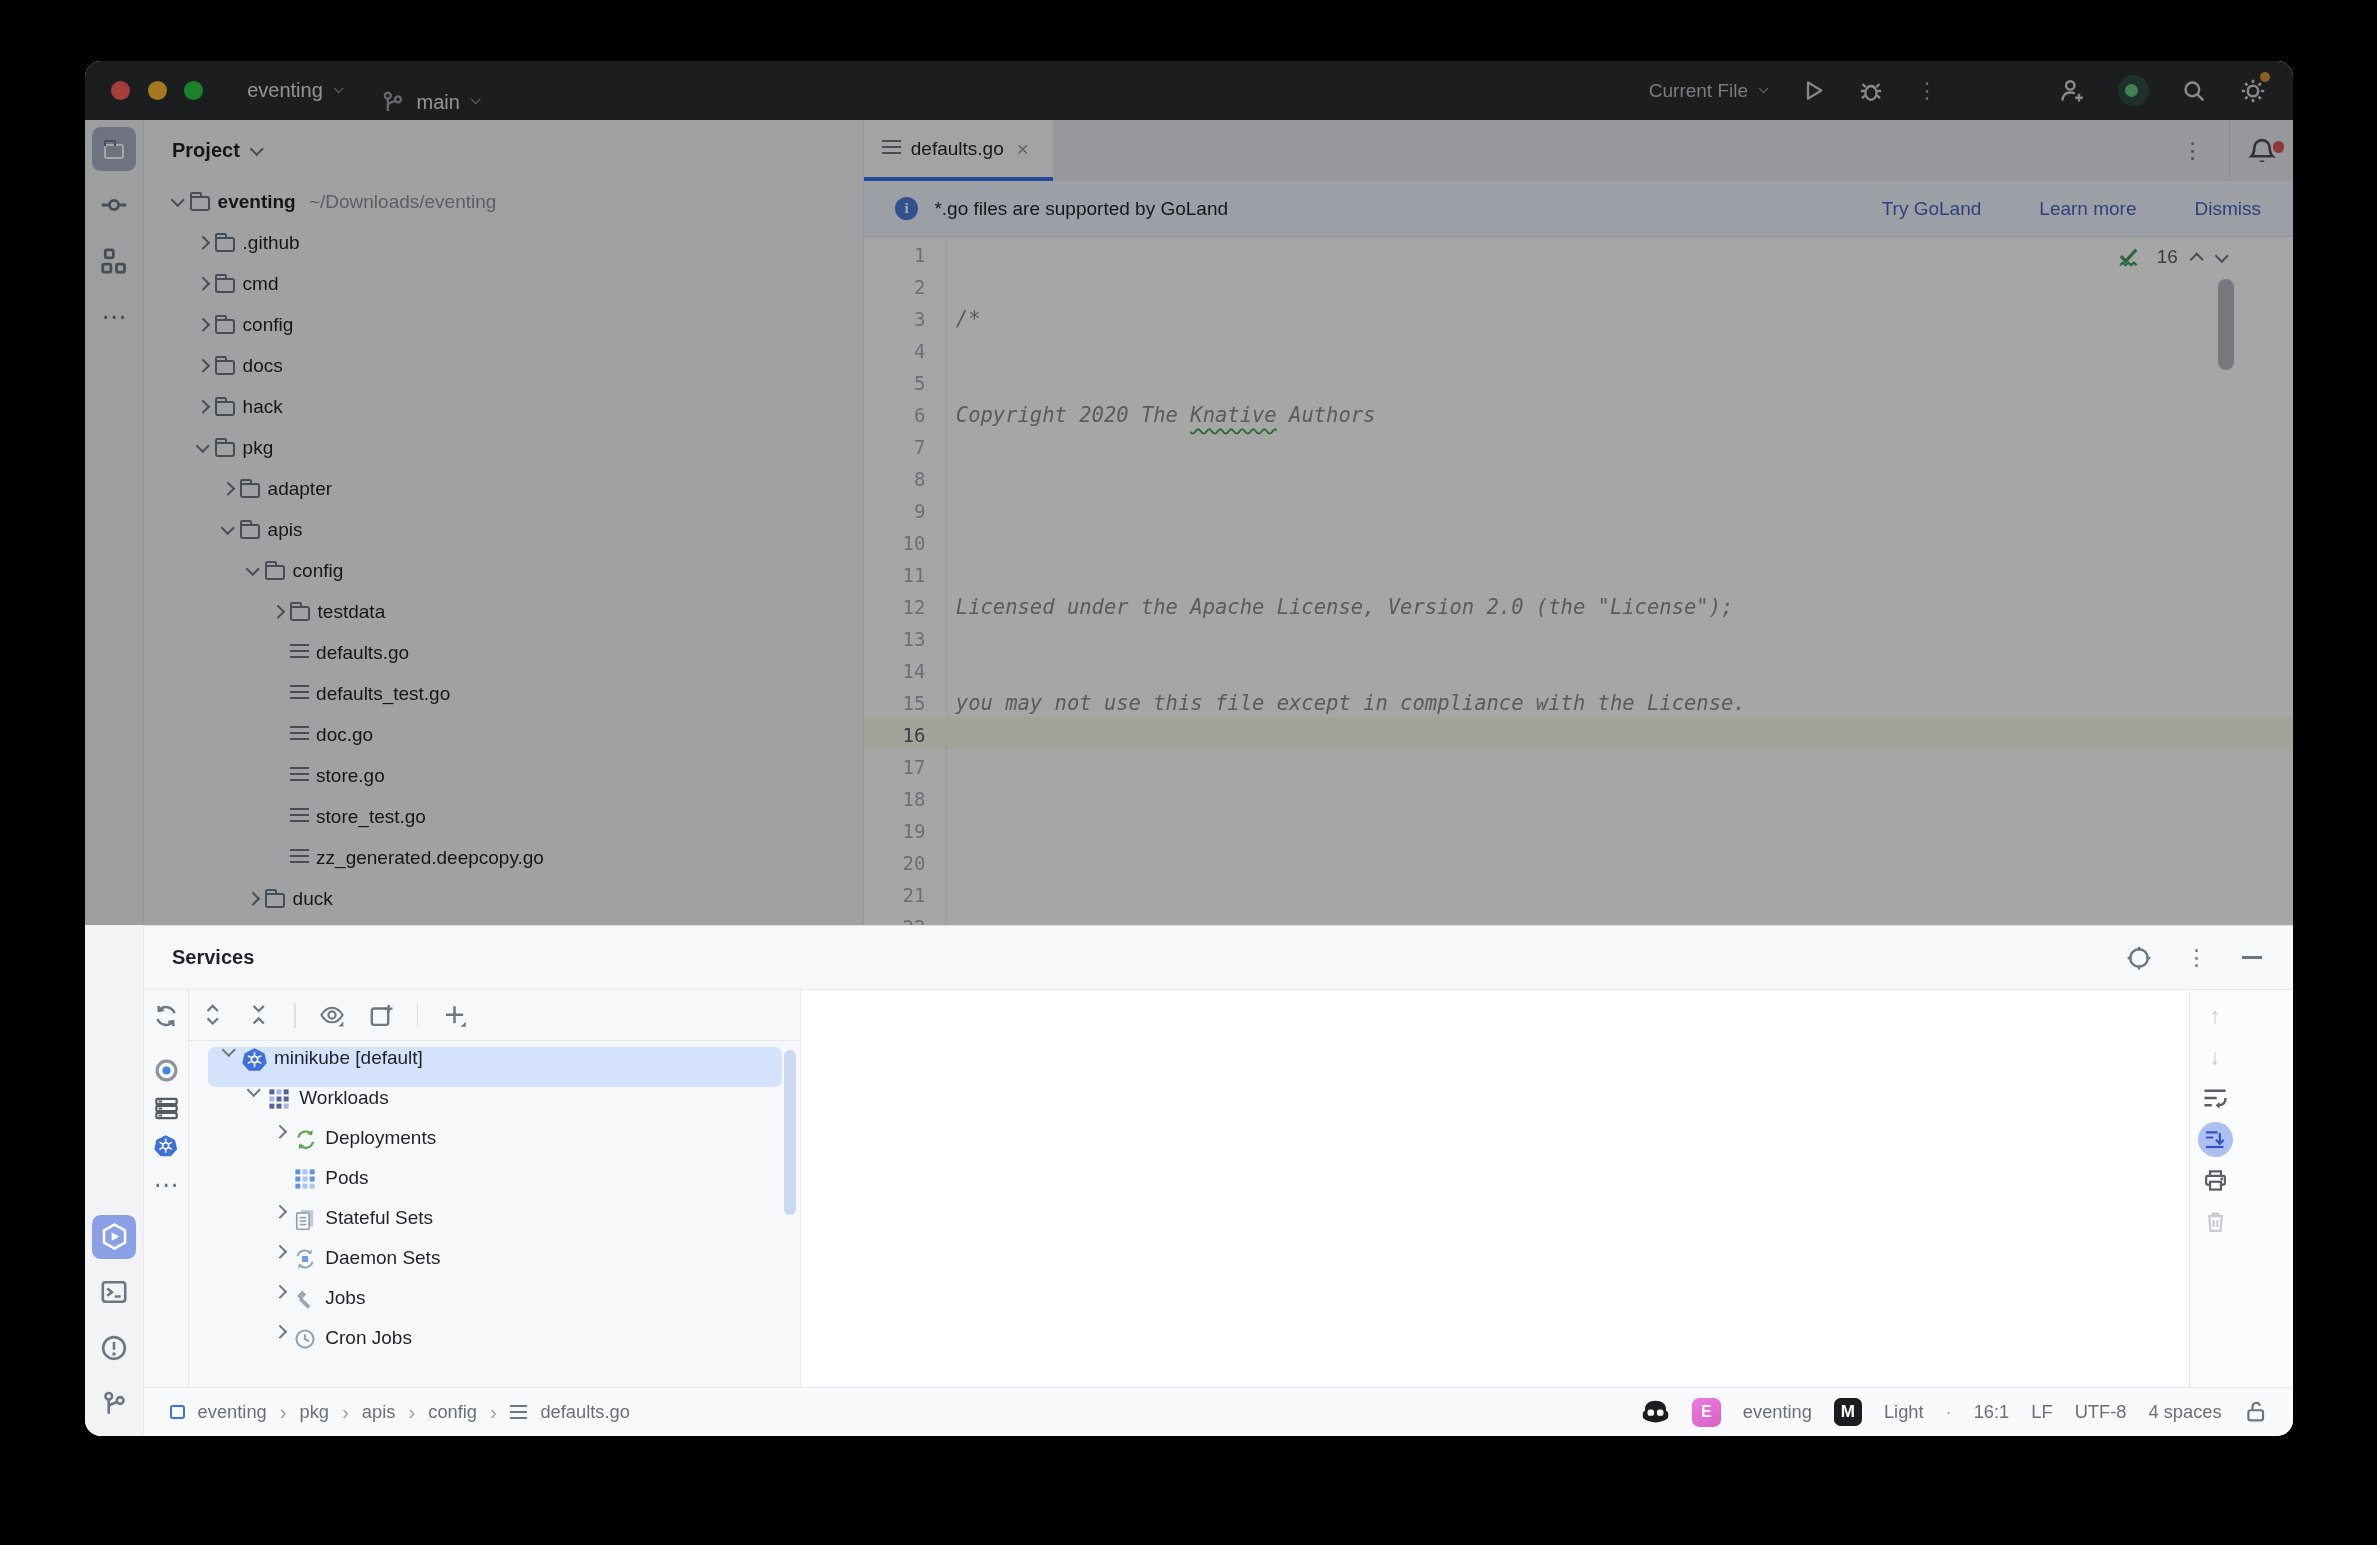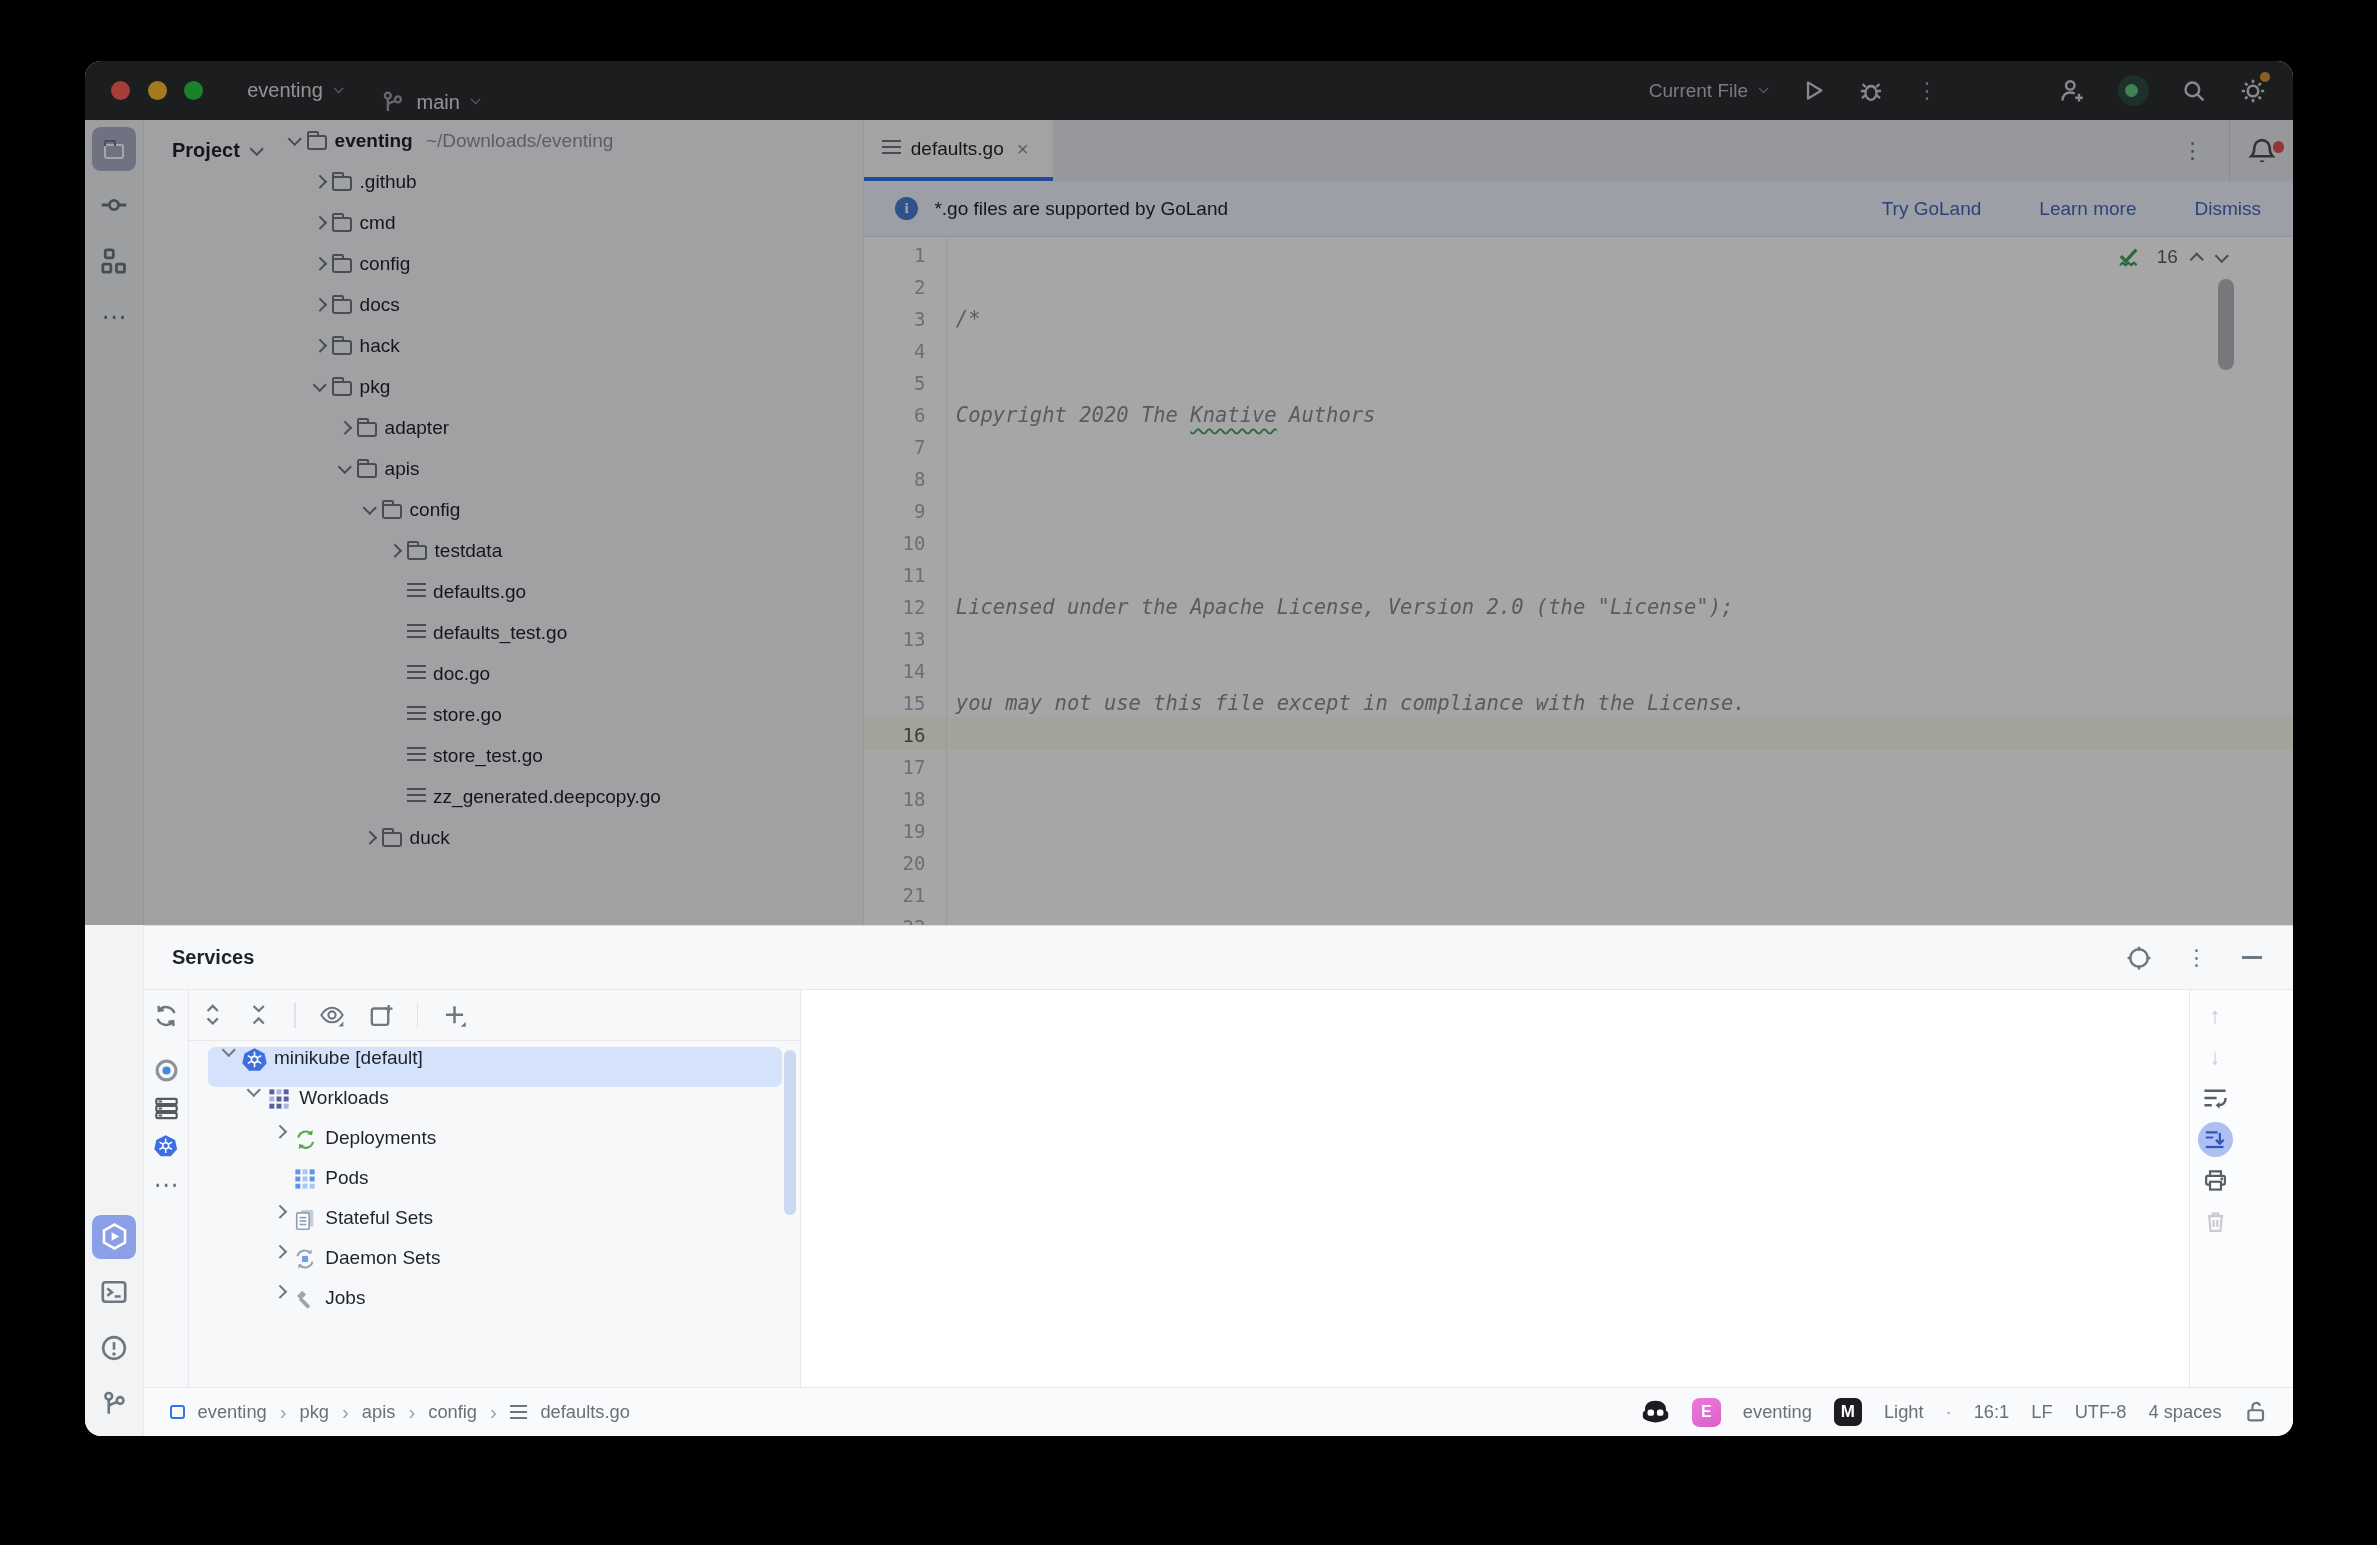--- a/index.html
+++ b/index.html
@@ -37,21 +37,21 @@
   .stripe { width:59px; background:#f2f3f5; border-right:1.5px solid #e6e8ec; display:flex; flex-direction:column; align-items:center; padding:7.3px 0 10.2px; gap:11.7px; flex:none; }
   .tool-btn { width:44px; height:44px; border-radius:8.8px; display:flex; align-items:center; justify-content:center; flex:none; }
   .tool-btn.sel-dim { background:#a9b0c6; }
   .tool-btn.sel-blue { background:#8ca0e8; }
   .moreh { color:#6e7781; font-size:25px; line-height:0.4; }
 
   .content { flex:1; display:flex; flex-direction:column; min-width:0; }
   .upper { flex:1; display:flex; min-height:0; }
 
   
-  .project { width:720px; background:#f7f8fa; border-right:1.5px solid #e6e8ec; flex:none; display:flex; flex-direction:row; }
+  .project { width:720px; background:#f7f8fa; border-right:1.5px solid #e6e8ec; flex:none; display:flex; flex-direction:column; }
   .proj-header { height:61px; display:flex; align-items:center; gap:11.7px; padding-left:28px; flex:none; }
   .panel-title { font-size:20px; font-weight:700; color:#1f2328; }
   .ptree { font-size:19px; color:#1f2328; overflow:hidden; }
   .prow { height:41px; display:flex; align-items:center; gap:7.3px; }
   .prow .lbl { white-space:nowrap; }
   .prow .lbl.b { font-weight:700; }
   .ppath { color:#8d939b; margin-left:5.9px; white-space:nowrap; }
   .ic-folder { position:relative; width:20.5px; height:14.6px; border:2.2px solid #6e7781; border-radius:2.9px; margin-top:4.4px; flex:none; }
   .ic-folder::before { content:""; position:absolute; top:-6.6px; left:-2.2px; width:8.8px; height:4.4px; border:2.2px solid #6e7781; border-bottom:none; border-radius:2.2px 2.2px 0 0; }
   .ic-gofile { width:19px; height:17px; flex:none;
@@ -669,20 +669,32 @@
                     <span class="chev right"></span>
                   </span>
                 <span class="sic">
                   <svg width="22" height="22" viewBox="0 0 16 16">
                     <path d="M2.2 5.8 L6 2 L8.8 4.8 L5 8.6 Z" fill="#9aa5b2"></path>
                     <rect x="6.4" y="6.4" width="2.6" height="9" transform="rotate(-45 7.7 10.9)" fill="#9aa5b2"></rect>
                   </svg>
                 </span>
                 <span>Jobs</span>
               </div>
+              <div class="srow" style="padding-left:63px">
+                <span class="chevbox">
+                    <span class="chev right"></span>
+                  </span>
+                <span class="sic">
+                  <svg width="22" height="22" viewBox="0 0 16 16">
+                    <circle cx="8" cy="8" r="6.2" fill="none" stroke="#9aa5b2" stroke-width="1.6"></circle>
+                    <path d="M8 4.5 V8 L10.8 9.6" fill="none" stroke="#9aa5b2" stroke-width="1.6"></path>
+                  </svg>
+                </span>
+                <span>Cron Jobs</span>
+              </div>
             </div>
             <div class="svc-scrollbar"></div>
           </div>
 
           <div class="svc-content"></div>
 
           <div class="svc-righttools">
             <div class="slot">
                 <span class="arrow-glyph">↑</span>
               </div>

